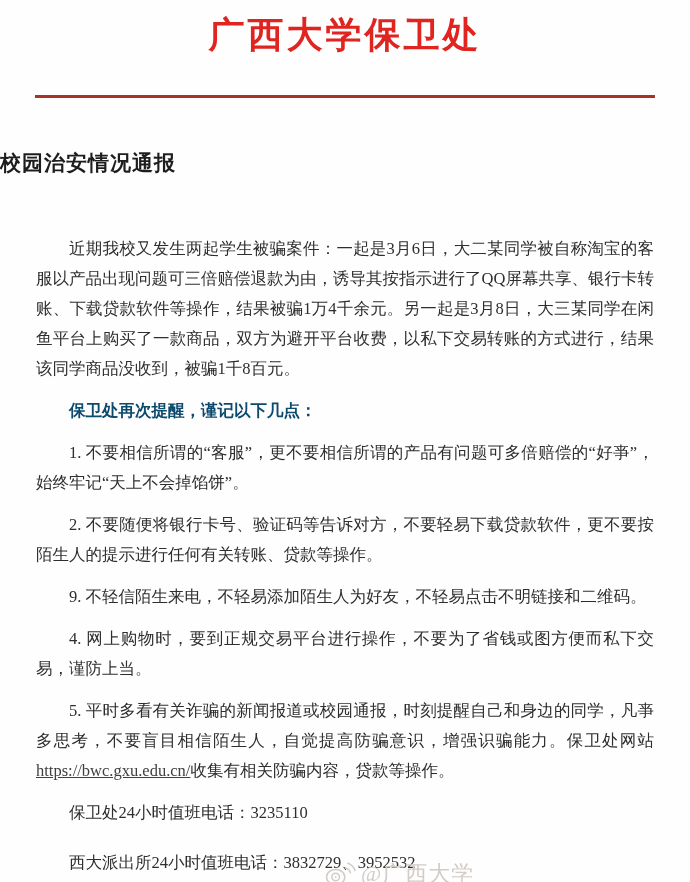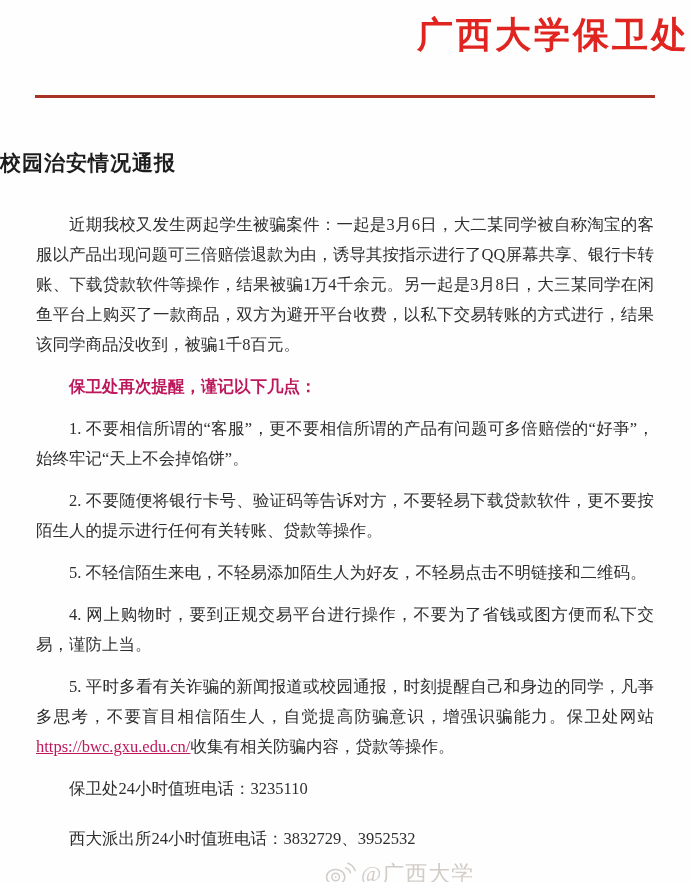--- a/index.html
+++ b/index.html
@@ -12,21 +12,21 @@
     font-family: "Liberation Serif", "DejaVu Serif", serif;
   }
   .page {
     position: relative;
     width: 690px;
     height: 882px;
     box-sizing: border-box;
   }
   .doc-title {
     margin: 12px 0 0 0;
-    text-align: right;
+    text-align: center;
     font-size: 36px;
     line-height: 46px;
     font-weight: bold;
     letter-spacing: 3px;
     color: #e02420;
   }
   .red-rule {
     border: none;
     border-top: 3px solid #a93226;
     margin: 37px 35px 0 35px;
@@ -34,40 +34,40 @@
   .doc-subtitle {
     margin: 50px 0 0 0;
     text-align: left;
     font-size: 21px;
     line-height: 30px;
     font-weight: bold;
     color: #1d1d1d;
     letter-spacing: 1px;
   }
   .content {
-    margin-top: 32px;
+    margin-top: 56px;
     padding: 0 36px;
     color: #2e2e2e;
     font-size: 16.5px;
     line-height: 30px;
     text-align: justify;
   }
   .content p {
     margin: 0 0 12px 0;
     text-indent: 2em;
   }
   .content p.bold-heading {
     font-weight: bold;
-    color: #be185d;
+    color: #0c4a6e;
   }
   .content p.phone-line2 {
     margin-top: 20px;
   }
   a.doc-link {
-    color: #be185d;
+    color: #404040;
     text-decoration: underline;
   }
   .watermark {
     position: absolute;
     left: 325px;
     bottom: 6px;
     display: flex;
     align-items: center;
     gap: 4px;
     color: #d2ccc7;
@@ -92,21 +92,21 @@
   <div class="content">
 
     <p>近期我校又发生两起学生被骗案件：一起是3月6日，大二某同学被自称淘宝的客服以产品出现问题可三倍赔偿退款为由，诱导其按指示进行了QQ屏幕共享、银行卡转账、下载贷款软件等操作，结果被骗1万4千余元。另一起是3月8日，大三某同学在闲鱼平台上购买了一款商品，双方为避开平台收费，以私下交易转账的方式进行，结果该同学商品没收到，被骗1千8百元。</p>
 
     <p class="bold-heading">保卫处再次提醒，谨记以下几点：</p>
 
     <p>1. 不要相信所谓的“客服”，更不要相信所谓的产品有问题可多倍赔偿的“好亊”，始终牢记“天上不会掉馅饼”。</p>
 
     <p>2. 不要随便将银行卡号、验证码等告诉对方，不要轻易下载贷款软件，更不要按陌生人的提示进行任何有关转账、贷款等操作。</p>
 
-    <p>5. 不轻信陌生来电，不轻易添加陌生人为好友，不轻易点击不明链接和二维码。</p>
+    <p>9. 不轻信陌生来电，不轻易添加陌生人为好友，不轻易点击不明链接和二维码。</p>
 
     <p>4. 网上购物时，要到正规交易平台进行操作，不要为了省钱或图方便而私下交易，谨防上当。</p>
 
     <p><span>5. 平时多看有关诈骗的新闻报道或校园通报，时刻提醒自己和身边的同学，凡亊多思考，不要盲目相信陌生人，自觉提高防骗意识，增强识骗能力。保卫处网站</span><a class="doc-link" href="#" title="https://bwc.gxu.edu.cn/">https://bwc.gxu.edu.cn/</a><span>收集有相关防骗内容，贷款等操作。</span></p>
 
     <p>保卫处24小时值班电话：3235110</p>
 
     <p class="phone-line2">西大派出所24小时值班电话：3832729、3952532</p>
 
   </div>

